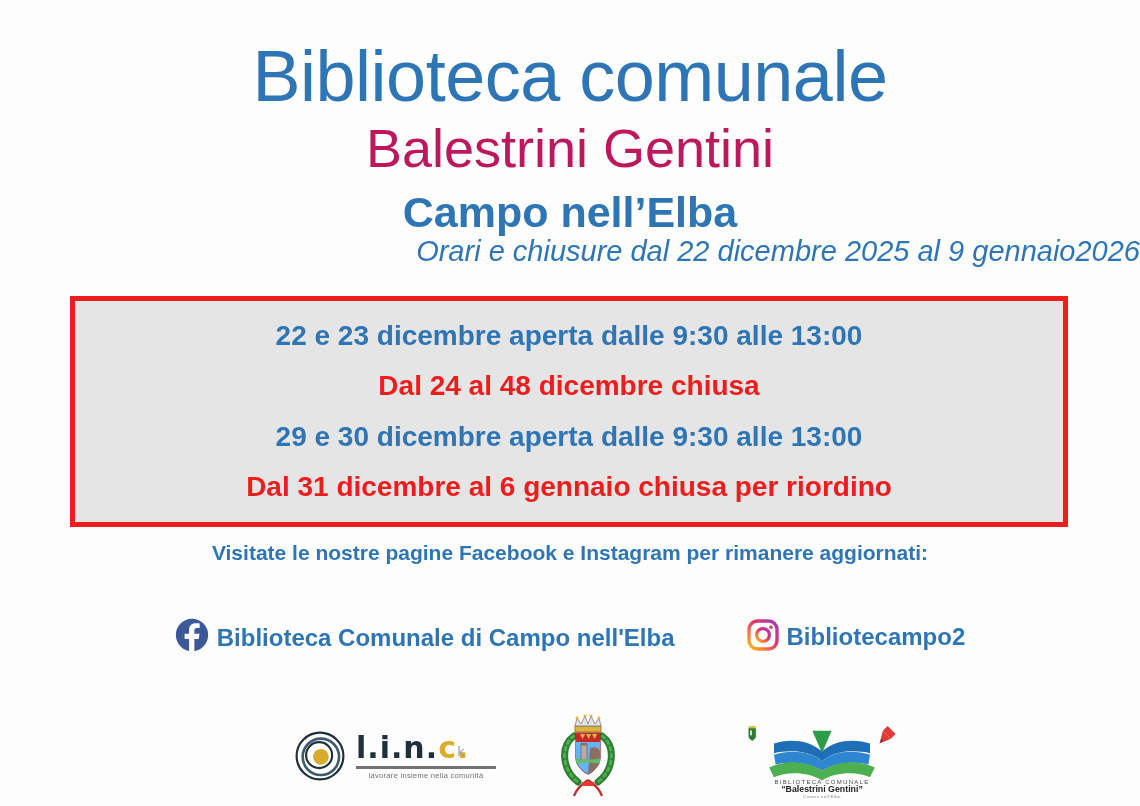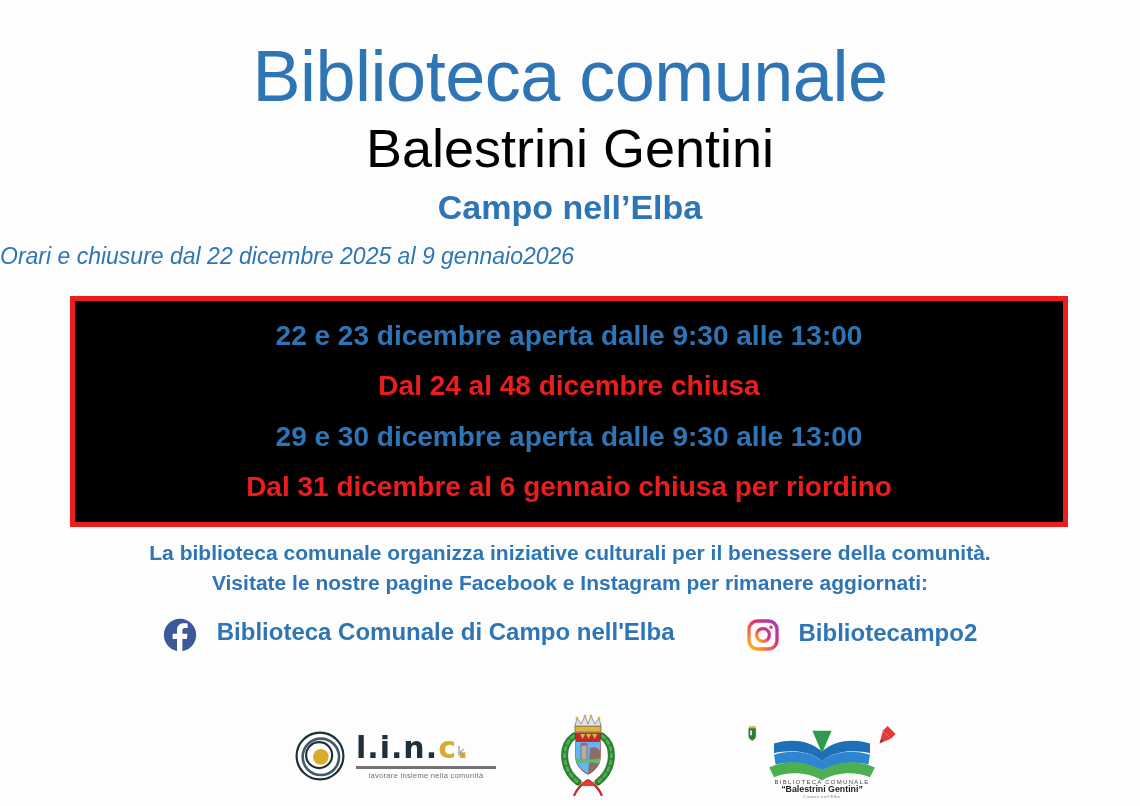--- a/index.html
+++ b/index.html
@@ -27,57 +27,56 @@
     color: #2E75B6;
     font-size: 72px;
     font-weight: 400;
     letter-spacing: -0.5px;
     line-height: 1.0;
     padding-top: 40px;
     white-space: nowrap;
   }
   .title-sub {
     text-align: center;
-    color: #000000;
+    color: #be185d;
     font-size: 54px;
     font-weight: 400;
     line-height: 1.05;
     margin-top: 8px;
     white-space: nowrap;
   }
   .title-place {
     text-align: center;
     color: #2E75B6;
-    font-size: 34px;
+    font-size: 43px;
     font-weight: bold;
     line-height: 1.1;
     margin-top: 12px;
     white-space: nowrap;
   }
   .title-period {
-    text-align: left;
-    color: #2E75B6;
-    font-size: 23px;
+    text-align: right;
+    color: #2E75B6;
+    font-size: 29px;
     font-weight: 500;
     font-style: italic;
     line-height: 1.1;
-    margin-top: 18px;
     white-space: nowrap;
   }
 
   
   .schedule-box {
     position: absolute;
     left: 70px;
     top: 296px;
     width: 998px;
     height: 231px;
     border: 5px solid #EE1D1D;
     box-sizing: border-box;
-    background: #000000;
+    background: #e5e5e5;
     display: flex;
     flex-direction: column;
     justify-content: center;
     align-items: center;
   }
   .sched-line {
     text-align: center;
     font-size: 28px;
     font-weight: bold;
     line-height: 1.15;
@@ -109,22 +108,22 @@
     left: 0;
     top: 618px;
     width: 1140px;
     display: flex;
     justify-content: center;
     align-items: center;
     gap: 72px;
   }
   .social-item {
     display: flex;
-    align-items: flex-start;
-    gap: 20px;
+    align-items: flex-end;
+    gap: 8px;
   }
   .social-label {
     color: #2E75B6;
     font-size: 24px;
     font-weight: bold;
     white-space: nowrap;
   }
   .fb-icon {
     width: 34px;
     height: 34px;
@@ -219,21 +218,20 @@
   <div class="title-period">Orari e chiusure dal 22 dicembre 2025 al 9 gennaio2026</div>
 
   <div class="schedule-box">
     <div class="sched-line sched-open">22 e 23 dicembre aperta dalle 9:30 alle 13:00</div>
     <div class="sched-line sched-close">Dal 24 al 48 dicembre chiusa</div>
     <div class="sched-line sched-open">29 e 30 dicembre aperta dalle 9:30 alle 13:00</div>
     <div class="sched-line sched-close">Dal 31 dicembre al 6 gennaio chiusa per riordino</div>
   </div>
 
   <div class="footer-text">
-    <div class="fl">La biblioteca comunale organizza iniziative culturali per il benessere della comunità.</div>
     <div class="fl">Visitate le nostre pagine Facebook e Instagram per rimanere aggiornati:</div>
   </div>
 
   <div class="social-row">
 
     <div class="social-item">
       <svg class="fb-icon" viewBox="0 0 40 40">
         <circle cx="20" cy="20" r="19" fill="#3B5998"></circle>
         <path d="M22.8 40V24.6h5.2l0.8-6h-6v-3.8c0-1.7 0.5-2.9 3-2.9h3.2V6.5c-0.6-0.1-2.5-0.2-4.7-0.2
                  -4.6 0-7.8 2.8-7.8 8v4.3h-5.2v6h5.2V40z" fill="#ffffff"></path>

